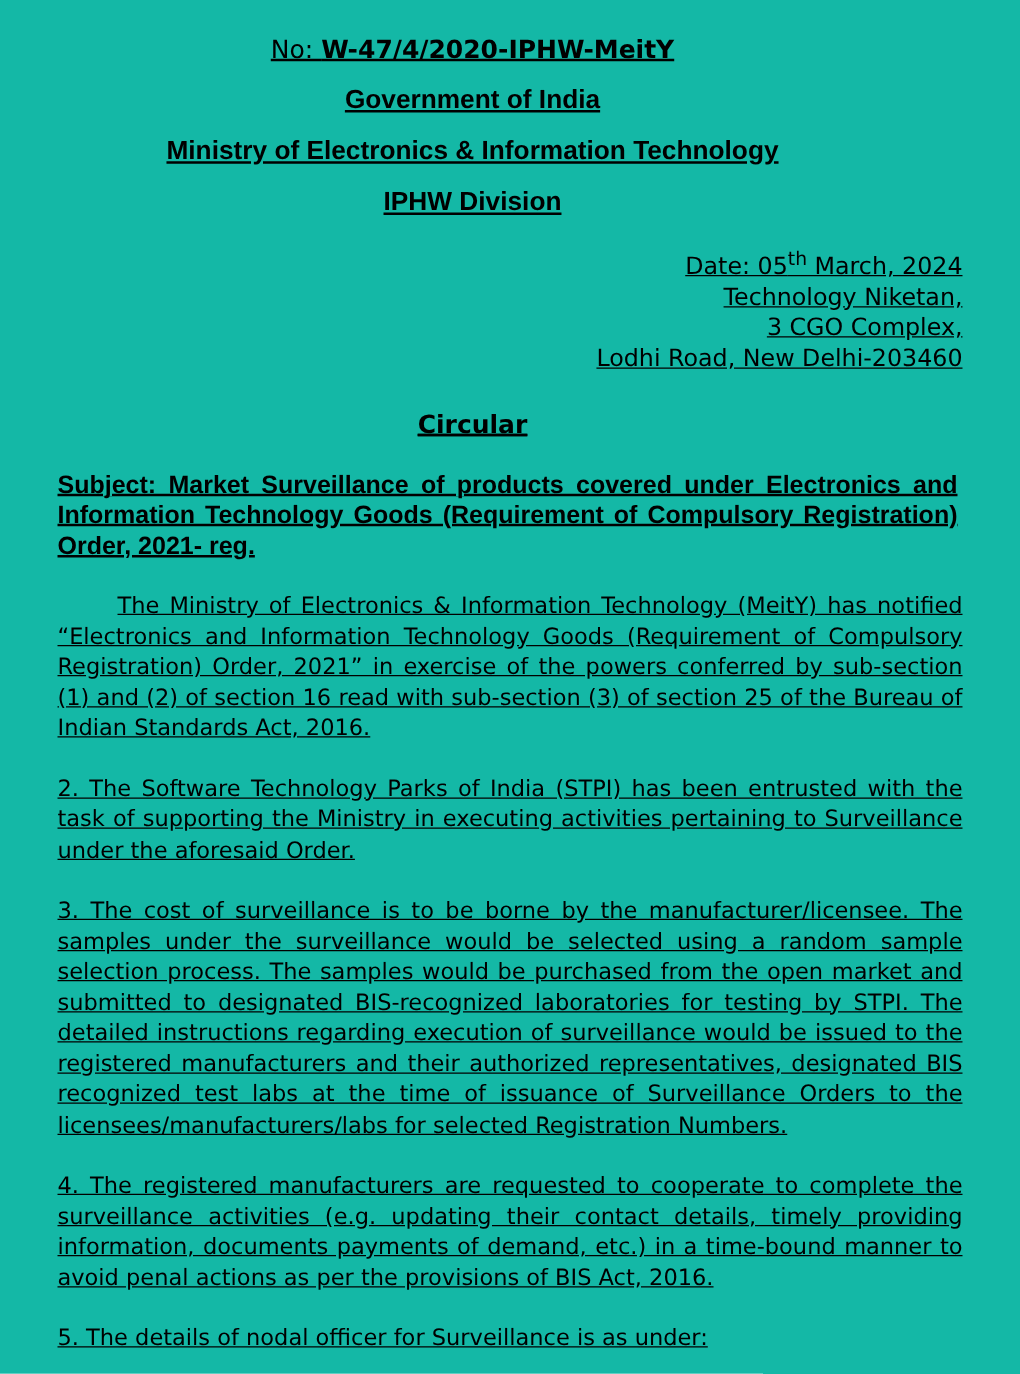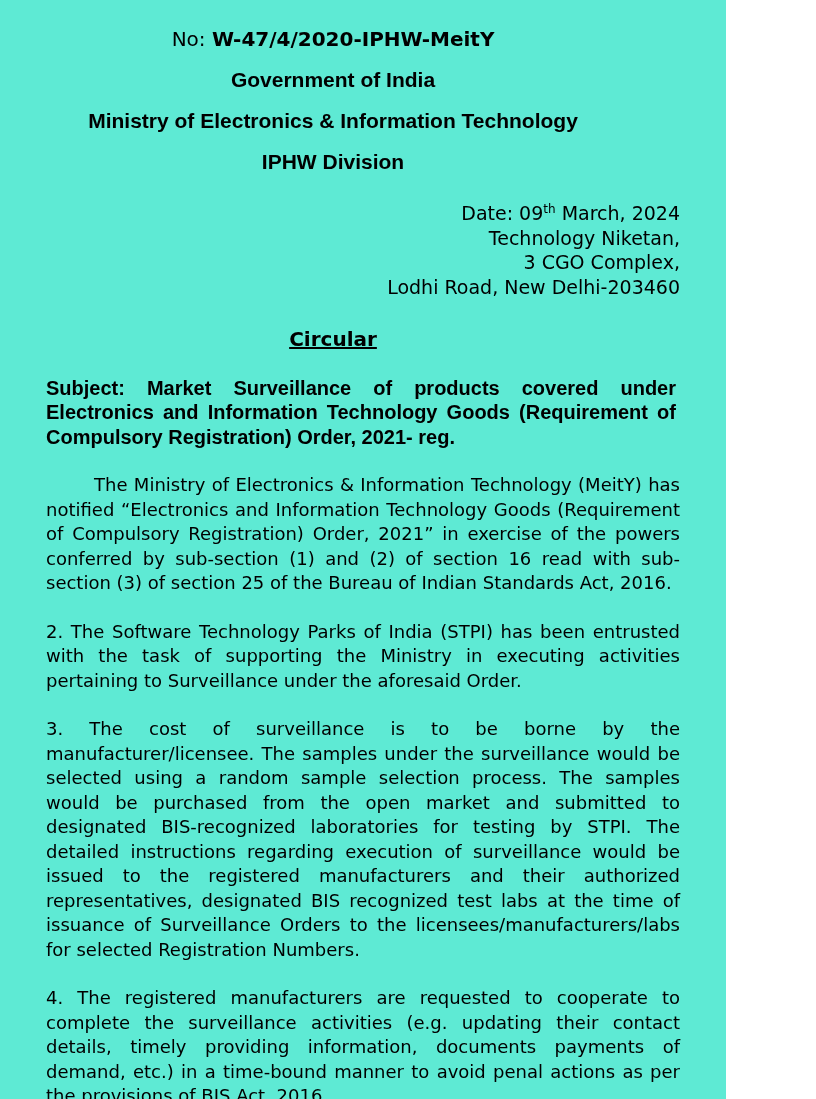--- a/index.html
+++ b/index.html
@@ -7,28 +7,29 @@
     padding: 0;
     background: #ffffff;
   }
   body {
     width: 816px;
     height: 1099px;
     overflow: hidden;
   }
   .page {
     box-sizing: border-box;
-    width: 726px;
+    width: 816px;
     height: 1099px;
     padding: 26px 46px 0 46px;
-    background: #5eead4;
+    background: #14b8a6;
     color: #000000;
     font-family: "DejaVu Sans", sans-serif;
     font-size: 18px;
     line-height: 24.5px;
+    text-decoration: underline;
   }
   
   .centered {
     text-align: center;
     margin-right: 60px;
   }
   .header-block {
     line-height: 26px;
   }
   .ref-line {
@@ -43,21 +44,21 @@
     font-size: 21px;
     margin-top: 15px;
   }
   .date-block {
     margin-top: 26px;
     text-align: right;
     font-size: 19px;
     line-height: 24.5px;
   }
   .date-block sup {
-    font-size: 12px;
+    font-size: 15px;
     line-height: 0;
     margin-top: 12px;
   }
   .doc-title {
     margin-top: 28px;
     font-size: 20px;
     font-weight: bold;
   }
   .doc-title .underlined {
     text-decoration: underline;
@@ -86,21 +87,21 @@
 <div class="page">
 
   <div class="header-block centered">
     <div class="ref-line"><span>No: </span><span class="ref-number">W-47/4/2020-IPHW-MeitY</span></div>
     <div class="org-line">Government of India</div>
     <div class="org-line">Ministry of Electronics &amp; Information Technology</div>
     <div class="org-line">IPHW Division</div>
   </div>
 
   <div class="date-block">
-    <div><span>Date: 09</span><sup>th</sup><span> March, 2024</span></div>
+    <div><span>Date: 05</span><sup>th</sup><span> March, 2024</span></div>
     <div>Technology Niketan,</div>
     <div>3 CGO Complex,</div>
     <div>Lodhi Road, New Delhi-203460</div>
   </div>
 
   <div class="doc-title centered"><span class="underlined">Circular</span></div>
 
   <p class="subject-para">Subject: Market Surveillance of products covered under Electronics and Information Technology Goods (Requirement of Compulsory Registration) Order, 2021- reg.</p>
 
   <p class="body-para first-indent">The Ministry of Electronics &amp; Information Technology (MeitY) has notified “Electronics and Information Technology Goods (Requirement of Compulsory Registration) Order, 2021” in exercise of the powers conferred by sub-section (1) and (2) of section 16 read with sub-section (3) of section 25 of the Bureau of Indian Standards Act, 2016.</p>

